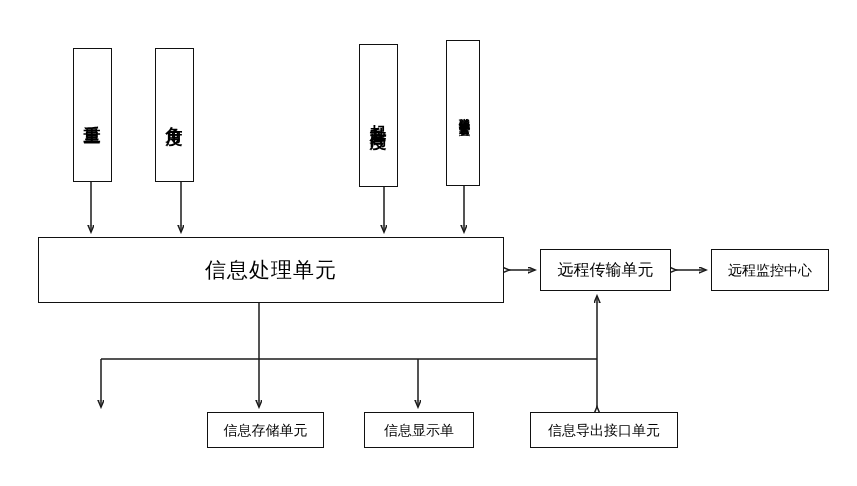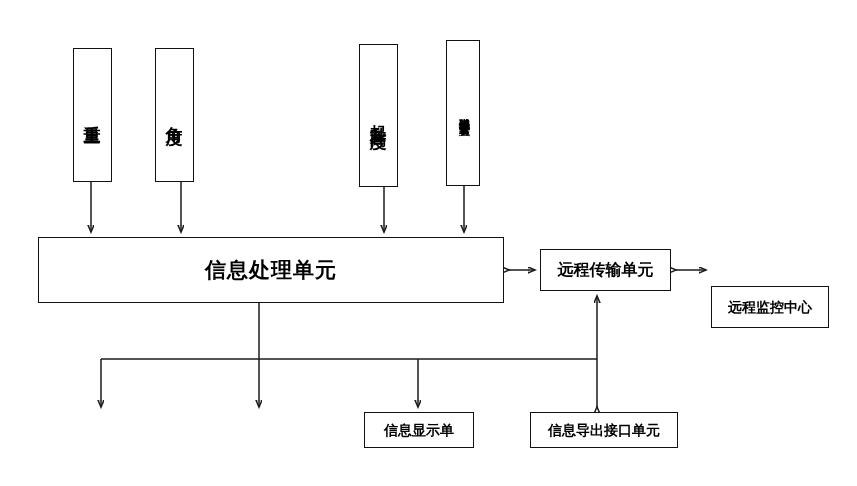--- a/index.html
+++ b/index.html
@@ -12,21 +12,21 @@
 
   .node{
     position:absolute;
     box-sizing:border-box;
     border:1.6px solid #111111;
     background:#ffffff;
     display:flex;
     align-items:center;
     justify-content:center;
     color:#000000;
-    font-weight:bold;
+    font-weight:normal;
     text-align:center;
     line-height:1.18;
   }
   
   .node.vert{
     writing-mode:vertical-rl;
     text-orientation:upright;
     letter-spacing:3px;
     font-weight:bold;
   }
@@ -35,21 +35,21 @@
   .sensor-weight{left:73px;top:48px;width:39px;height:134px;font-size:17px;}
   .sensor-angle{left:155px;top:48px;width:39px;height:134px;font-size:17px;}
   .sensor-height{left:359px;top:44px;width:39px;height:143px;font-size:17px;}
   .sensor-interlock{left:446px;top:40px;width:34px;height:146px;font-size:11px;}
 
   .main-unit{
     left:38px;top:237px;width:466px;height:66px;
     font-size:21px;letter-spacing:1px;
   }
   .remote-transmit{left:540px;top:249px;width:131px;height:42px;font-size:16px;}
-  .monitor-center{left:711px;top:249px;width:118px;height:42px;font-size:14px;margin-top:37px;}
+  .monitor-center{left:711px;top:249px;width:118px;height:42px;font-size:14px;}
 
   .out-control{left:48px;top:412px;width:120px;height:36px;font-size:14px;}
   .out-storage{left:207px;top:412px;width:117px;height:36px;font-size:14px;}
   .out-display{left:364px;top:412px;width:110px;height:36px;font-size:14px;}
   .out-export{left:530px;top:412px;width:148px;height:36px;font-size:14px;}
 
   svg#wires{position:absolute;left:0;top:0;width:857px;height:486px;pointer-events:none;}
   svg#wires line,svg#wires path,svg#wires polyline{
     stroke:#1b1b1b;stroke-width:1.5px;fill:none;
   }
@@ -94,18 +94,19 @@
 
   <div class="node vert tight sensor-interlock">联锁保护安全装置</div>
 
   <div class="node main-unit">信息处理单元</div>
 
   <div class="node remote-transmit">远程传输单元</div>
 
   <div class="node monitor-center">远程监控中心</div>
 
 
+  <div class="node out-storage">信息存储单元</div>
 
   <div class="node out-export">信息导出接口单元</div>
 
   <div class="node out-display">信息显示单</div>
 
 </div>
 
 </body></html>

